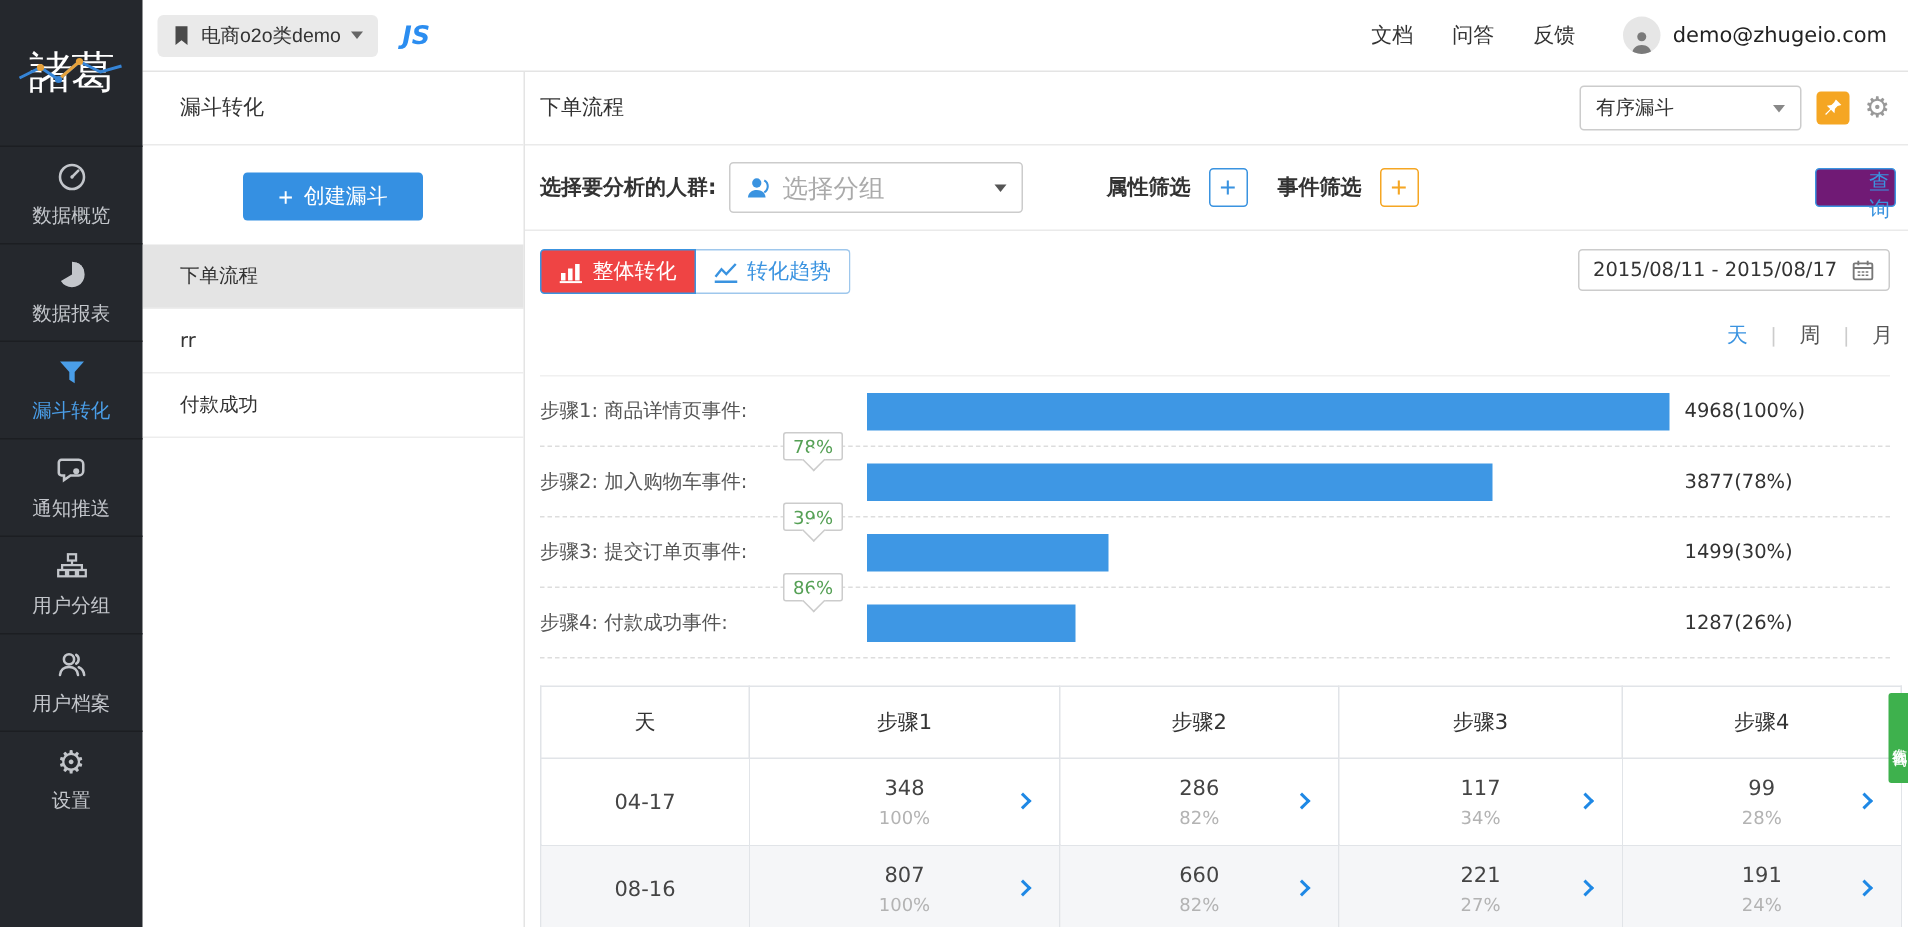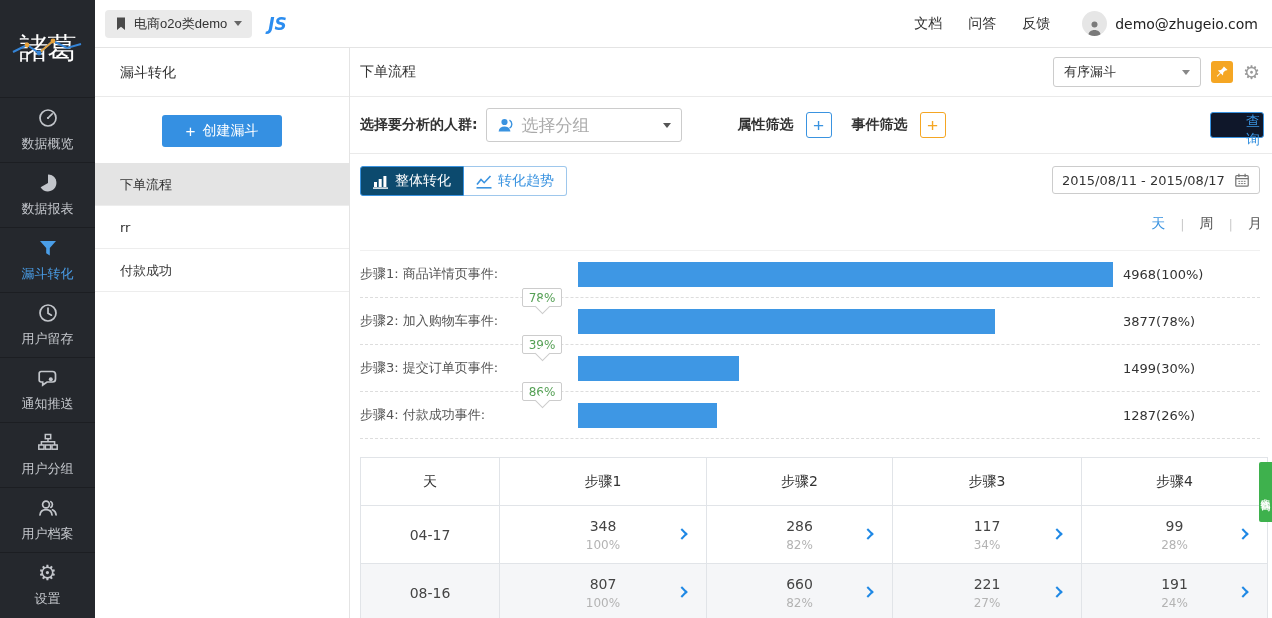--- a/index.html
+++ b/index.html
@@ -50,27 +50,27 @@
   .audience-label { font-size:14px; color:#333; font-weight:bold; }
   .group-select { width:196px; height:34px; border:1px solid #ccc; border-radius:3px; display:flex; align-items:center; gap:8px; padding:0 10px; margin-left:8px; cursor:pointer; background:#fff; }
   .group-placeholder { font-size:17px; color:#aaa; }
   .group-select .caret-down { margin-left:auto; border-top-color:#555; }
   .filter-label { font-size:14px; color:#333; font-weight:bold; }
   .attr-label { margin-left:56px; }
   .event-label { margin-left:20px; }
   .plus-btn { width:26px; height:26px; margin-left:12px; background:#fff; border-radius:3px; font-size:19px; line-height:23px; text-align:center; cursor:pointer; }
   .plus-btn.blue { border:1px solid #3a93e0; color:#3a93e0; }
   .plus-btn.orange { border:1px solid #f5a623; color:#f5a623; }
-  .query-btn { margin-left:auto; width:54px; height:26px; background:#0f172a; border:1px solid #3a93e0; border-radius:3px; color:#3a93e0; font-size:14px; cursor:pointer;padding-left:32px; }
+  .query-btn { margin-left:auto; width:54px; height:26px; background:#701a75; border:1px solid #3a93e0; border-radius:3px; color:#3a93e0; font-size:14px; cursor:pointer;padding-left:32px; }
 
   
   .tabs-row { display:flex; align-items:flex-start; margin:12px 12px 0 10px; }
   .seg-tabs { display:flex; }
   .seg-tab { height:30px; display:flex; align-items:center; gap:6px; padding:0 12px; font-size:14px; cursor:pointer; }
-  .seg-tab.active { background:#0c4a6e; border:1px solid #3a93e0; color:#fff; border-radius:3px 0 0 3px; }
+  .seg-tab.active { background:#ef4444; border:1px solid #3a93e0; color:#fff; border-radius:3px 0 0 3px; }
   .seg-tab.inactive { background:#fff; border:1px solid #9ec7ec; border-left:none; color:#3a93e0; border-radius:0 3px 3px 0; }
   .date-box { margin-left:auto; width:208px; height:28px; border:1px solid #ccc; border-radius:3px; display:flex; align-items:center; padding:0 9px; cursor:pointer; background:#fff; }
   .date-text { font-size:13px; color:#333; }
   .date-box svg { margin-left:auto; }
 
   
   .granularity { display:flex; justify-content:flex-end; align-items:center; gap:15px; margin:19px 10px 0 0; font-size:14px; }
   .gran-item { cursor:pointer; color:#555; }
   .gran-item.active { color:#3a93e0; }
   .gran-sep { color:#ccc; font-size:13px; }
@@ -138,27 +138,20 @@
       <span>数据报表</span>
     </div>
 
     <div class="nav-item active">
       <svg width="22" height="22" viewBox="0 0 22 22">
         <path d="M3 4h16l-6.2 7v7.5l-3.6-2.3V11z" fill="currentColor"></path>
       </svg>
       <span>漏斗转化</span>
     </div>
 
-    <div class="nav-item">
-      <svg width="22" height="22" viewBox="0 0 22 22" fill="none" stroke="currentColor" stroke-width="1.7">
-        <circle cx="11" cy="11" r="8"></circle>
-          <path d="M11 6.2v5l3.4 2" stroke-linecap="round"></path>
-      </svg>
-      <span>用户留存</span>
-    </div>
 
     <div class="nav-item">
       <svg width="22" height="22" viewBox="0 0 22 22" fill="none" stroke="currentColor" stroke-width="1.7">
         <path d="M4 4.5h11.5a3 3 0 0 1 3 3v4.5a3 3 0 0 1-3 3H10l-4.3 3v-3H4a1.8 1.8 0 0 1-1.8-1.8V6.3A1.8 1.8 0 0 1 4 4.5z"></path>
         <circle cx="13.8" cy="12.2" r="2" fill="currentColor" stroke="none"></circle>
       </svg>
       <span>通知推送</span>
     </div>
 
     <div class="nav-item">

